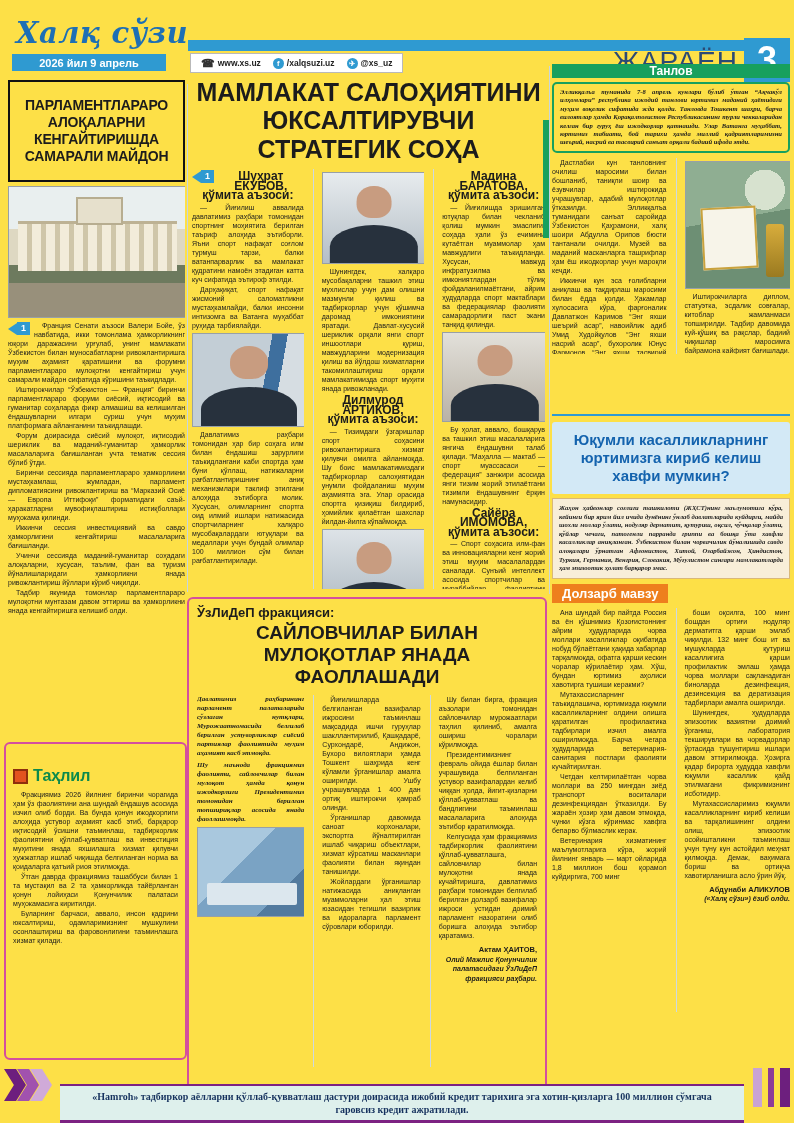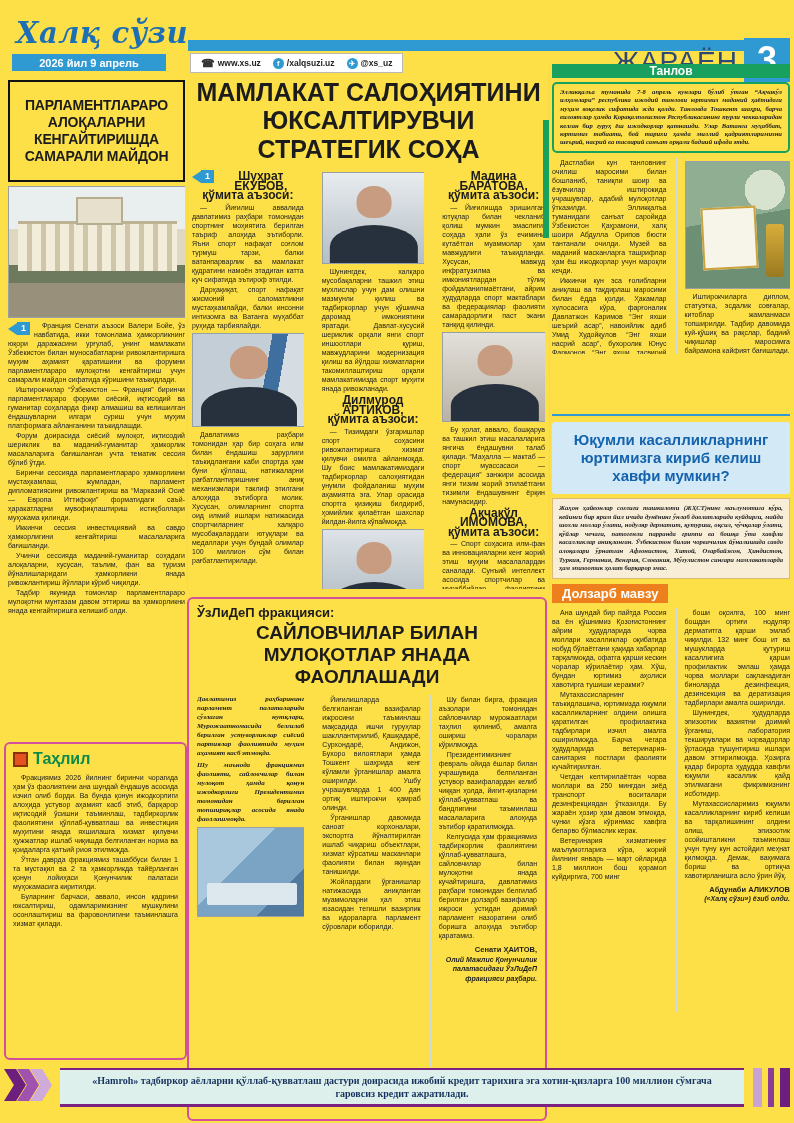--- a/index.html
+++ b/index.html
@@ -79,21 +79,21 @@
 
   
   .box-uzlidep{position:absolute;left:187px;top:597px;width:360px;height:524px;border:2px solid var(--pink,#d44f9e);
         border-radius:6px;padding:6px 8px;box-sizing:border-box;overflow:hidden;}
   .uz-kicker{font-weight:bold;font-size:13px;margin:0 0 2px;}
   .h-uz{font-size:19px;line-height:22px;font-weight:bold;text-align:center;margin:2px 0 7px;}
   .box-uzlidep .cols3{height:372px;}
 
   
   .box-tahlil{position:absolute;left:4px;top:742px;width:183px;height:318px;border:2px solid var(--pink,#d44f9e);
-        border-radius:6px;padding:6px 7px;box-sizing:border-box;overflow:hidden;}
+        border-radius:6px;padding:23px 7px;box-sizing:border-box;overflow:hidden;}
   .tahlil-head{display:flex;align-items:center;gap:5px;font-size:16px;font-weight:bold;
         color:var(--tahlil_green,#0c8a4c);margin-bottom:5px;}
   .tq{width:11px;height:11px;background:#e2531f;border:2px solid #8e2f0c;}
 
   
   .art-tanlov{position:absolute;left:552px;top:64px;width:238px;height:348px;overflow:visible;}
   .kicker-green{background:var(--green,#17a05e);color:#fff;font-weight:bold;font-size:12px;text-align:center;
         padding:0 0;margin-bottom:4px;}
   .h-tanlov{font-size:16px;line-height:19px;font-weight:bold;text-align:center;margin:4px 0 6px;}
   .green-bar{position:absolute;left:-9px;top:56px;width:6px;height:118px;background:var(--green,#17a05e);}
@@ -114,21 +114,21 @@
         width:fit-content;margin-bottom:5px;}
   .art-disease .cols2{height:404px;}
 
   
   .footer{position:absolute;left:4px;top:1066px;width:786px;height:44px;}
   .chev{position:absolute;top:3px;width:22px;height:32px;
         clip-path:polygon(0 0,55% 0,100% 50%,55% 100%,0 100%,45% 50%);}
   .chev1{left:0;background:#6d1f7e;}
   .chev2{left:13px;background:#a152ae;}
   .chev3{left:26px;background:#d0aad9;}
-  .footer-strip{position:absolute;left:56px;right:46px;top:2px;height:34px;background:var(--footer_bg,#def0ec);
+  .footer-strip{position:absolute;left:56px;right:46px;top:18px;height:34px;background:var(--footer_bg,#def0ec);
         border-top:2px solid var(--footer_purple,#7c2282);border-bottom:3px solid var(--footer_purple,#7c2282);
         display:flex;align-items:center;justify-content:center;}
   .footer-text{font-family:"Liberation Serif",serif;font-weight:bold;font-size:10px;line-height:1.3;
         color:#16325e;text-align:center;padding:0 30px;}
   .fbar{position:absolute;top:2px;height:39px;}
   .fbar1{right:28px;width:9px;background:#c9a3d4;}
   .fbar2{right:16px;width:6px;background:#8d3b99;}
   .fbar3{right:0;width:10px;background:#6d1f7e;}
 </style>
 </head>
@@ -206,21 +206,21 @@
         </div>
       <div class="col">
           <div class="speaker">
             <div>Мадина БАРАТОВА,</div>
             <div>қўмита аъзоси:</div>
           </div>
           <p class="bp">— Йиғилишда эришилган ютуқлар билан чекланиб қолиш мумкин эмаслиги, соҳада ҳали ўз ечимини кутаётган муаммолар ҳам мавжудлиги таъкидланди. Хусусан, мавжуд инфратузилма ва имкониятлардан тўлиқ фойдаланилмаётгани, айрим ҳудудларда спорт мактаблари ва федерациялар фаолияти самарадорлиги паст экани танқид қилинди.</p>
           <div class="ph ph-port ph-d" style="height: 88px;"></div>
           <p class="bp">Бу ҳолат, аввало, бошқарув ва ташкил этиш масалаларига янгича ёндашувни талаб қилади. “Маҳалла — мактаб — спорт муассасаси — федерация” занжири асосида янги тизим жорий этилаётгани тизимли ёндашувнинг ёрқин намунасидир.</p>
           <div class="speaker">
-            <div>Ақчакўл ИМОМОВА,</div>
+            <div>Сайёра ИМОМОВА,</div>
             <div>қўмита аъзоси:</div>
           </div>
           <p class="bp">— Спорт соҳасига илм-фан ва инновацияларни кенг жорий этиш муҳим масалалардан саналади. Сунъий интеллект асосида спортчилар ва мураббийлар фаолиятини таҳлил қилиш, машғулот жараёнларини илмий асослаш соҳанинг сифат жиҳатдан янги босқичга кўтарилишини таъминлайди.</p>
         </div>
     </div>
   </section>
 
   <section class="box-uzlidep">
     <div class="uz-kicker">ЎзЛиДеП фракцияси:</div>
     <h2 class="h-uz">САЙЛОВЧИЛАР БИЛАН МУЛОҚОТЛАР ЯНАДА ФАОЛЛАШАДИ</h2>
@@ -233,21 +233,21 @@
       <div class="col">
           <p class="bp">Йиғилишларда белгиланган вазифалар ижросини таъминлаш мақсадида ишчи гуруҳлар шакллантирилиб, Қашқадарё, Сурхондарё, Андижон, Бухоро вилоятлари ҳамда Тошкент шаҳрида кенг кўламли ўрганишлар амалга оширилди. Ушбу учрашувларда 1 400 дан ортиқ иштирокчи қамраб олинди.</p>
           <p class="bp">Ўрганишлар давомида саноат корхоналари, экспортга йўналтирилган ишлаб чиқариш объектлари, хизмат кўрсатиш масканлари фаолияти билан яқиндан танишилди.</p>
           <p class="bp">Жойлардаги ўрганишлар натижасида аниқланган муаммоларни ҳал этиш юзасидан тегишли вазирлик ва идораларга парламент сўровлари юборилди.</p>
         </div>
       <div class="col">
           <p class="bp">Шу билан бирга, фракция аъзолари томонидан сайловчилар мурожаатлари таҳлил қилиниб, амалга ошириш чоралари кўрилмоқда.</p>
           <p class="bp">Президентимизнинг февраль ойида ёшлар билан учрашувида белгиланган устувор вазифалардан келиб чиққан ҳолда, йигит-қизларни қўллаб-қувватлаш ва бандлигини таъминлаш масалаларига алоҳида эътибор қаратилмоқда.</p>
           <p class="bp">Келгусида ҳам фракциямиз тадбиркорлик фаолиятини қўллаб-қувватлашга, сайловчилар билан мулоқотни янада кучайтиришга, давлатимиз раҳбари томонидан белгилаб берилган долзарб вазифалар ижроси устидан доимий парламент назоратини олиб боришга алоҳида эътибор қаратамиз.</p>
           <div class="sig">
-            <div class="sig-name">Сенати ҲАИТОВ,</div>
+            <div class="sig-name">Актам ҲАИТОВ,</div>
             <div class="sig-role">Олий Мажлис Қонунчилик палатасидаги ЎзЛиДеП фракцияси раҳбари.</div>
           </div>
         </div>
     </div>
   </section>
 
   <section class="box-tahlil">
     <div class="tahlil-head">
       <span class="tq"></span>
       <span>Таҳлил</span>

